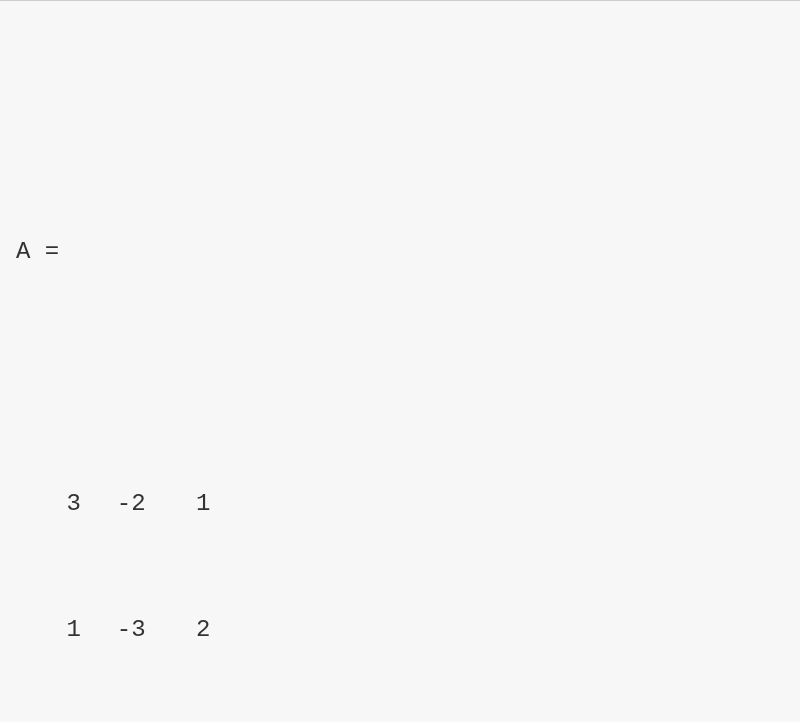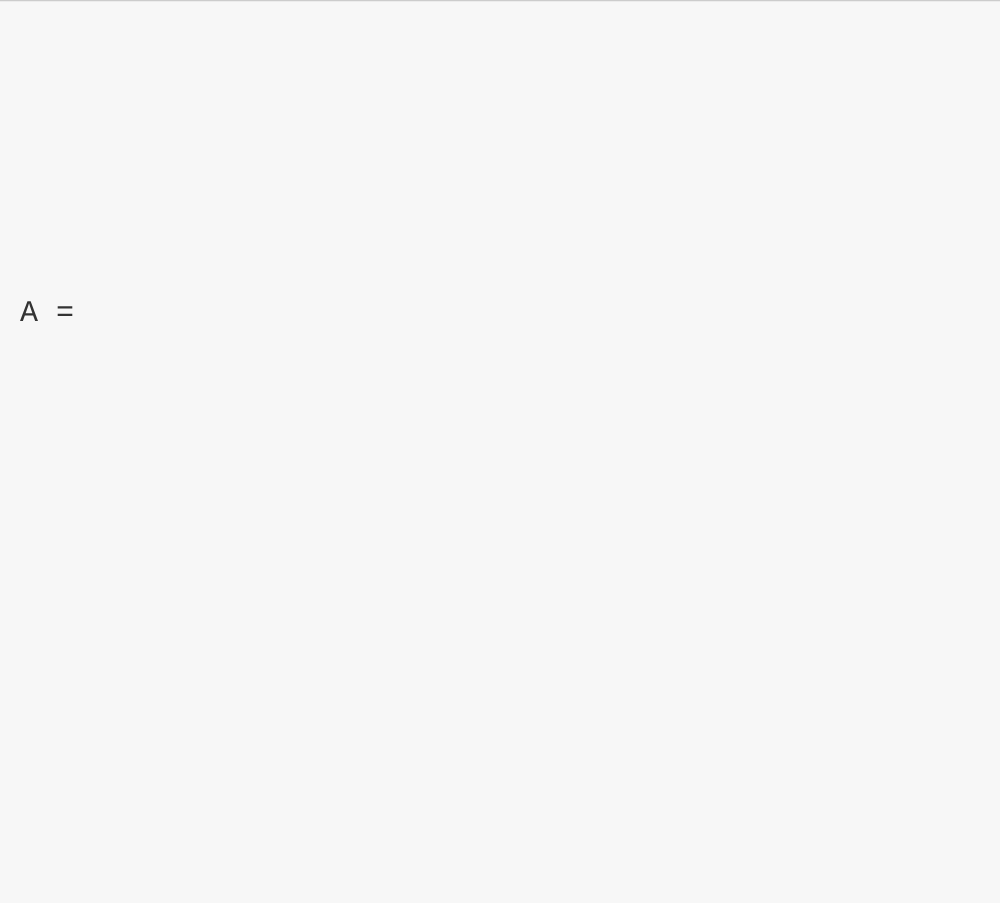--- a/index.html
+++ b/index.html
@@ -43,20 +43,22 @@
     }
   </style>
 </head>
 <body>
 
 <div class="output-block">
 
   <div>
     <div class="var-header"><span>A</span><span> =</span></div>
     <div class="matrix-block">
+      <div class="matrix-row"><span class="lead"></span><span class="cell">3</span><span class="cell">-2</span><span class="cell">1</span></div>
+      <div class="matrix-row"><span class="lead"></span><span class="cell">1</span><span class="cell">-3</span><span class="cell">2</span></div>
       
     </div>
     
   </div>
 
   
 
 </div>
 
 </body></html>

